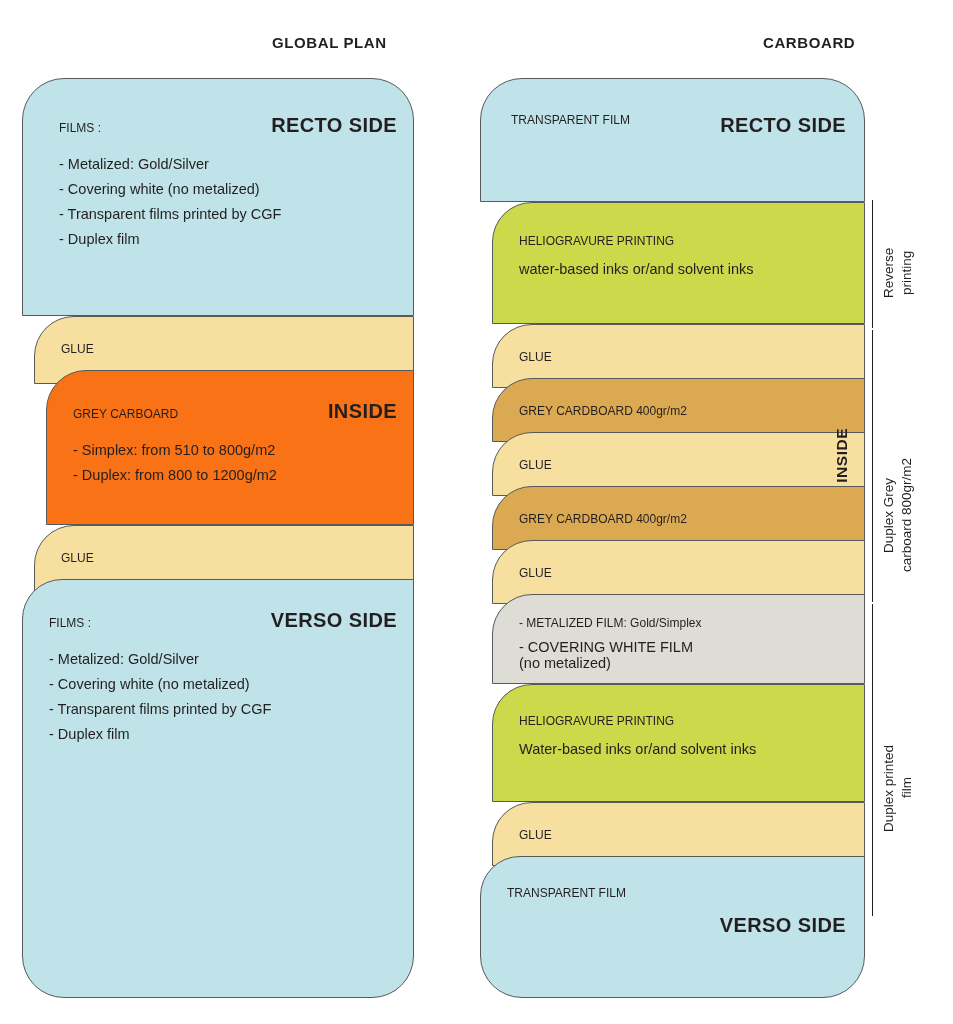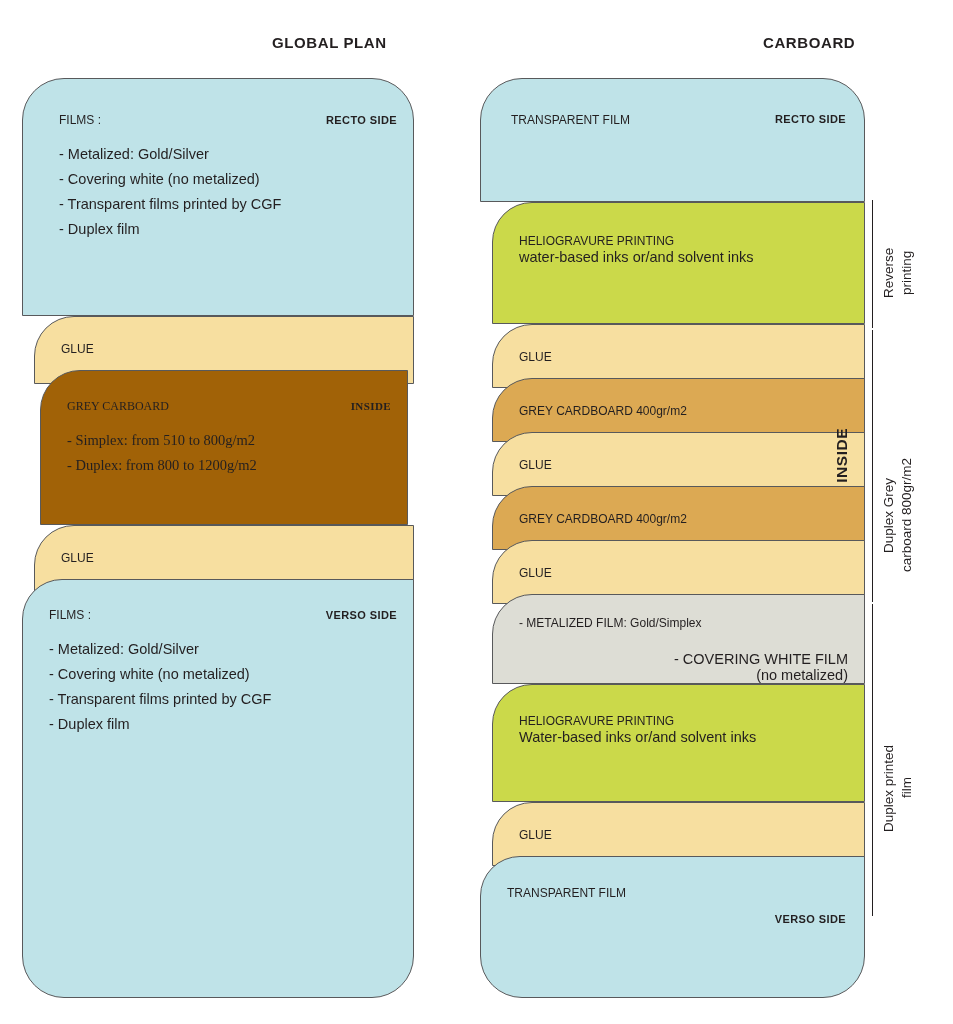--- a/index.html
+++ b/index.html
@@ -65,30 +65,31 @@
   .row {
     display: flex;
     justify-content: space-between;
     align-items: baseline;
   }
   .lbl {
     font-size: 12px;
     line-height: 1.25;
     white-space: nowrap;
   }
-  .lbl.bold { font-weight: bold; font-size: 11px; letter-spacing: .4px; }
+  .lbl.bold { font-weight: bold; font-size: 20px; letter-spacing: .4px; }
   .bullets {
     margin-top: 14px;
     font-size: 14.5px;
     line-height: 1.72;
   }
   .bullets div { white-space: nowrap; }
 
   .sub {
     font-size: 14.5px;
+    margin-top: 12px;
     white-space: nowrap;
   }
 
   
   .vlabel {
     position: absolute;
     writing-mode: vertical-rl;
     transform: rotate(180deg);
     font-size: 13.5px;
     line-height: 1.3;
@@ -133,21 +134,21 @@
         </div>
       </div>
     </div>
 
     <div class="layer notch" style="top:238px; height:68px; width:380px; left:12px; background:#f7dfa0;">
       <div class="pad" style="padding-top:22px;">
         <span class="lbl">GLUE</span>
       </div>
     </div>
 
-    <div class="layer notch" style="top:292px; height:155px; width:368px; left:18px; background:#a16207;font-family:Liberation Serif, serif;">
+    <div class="layer notch" style="top:292px; height:155px; width:368px; left:24px; background:#f97316;">
       <div class="pad" style="padding-top:28px;">
         <div class="row">
           <span class="lbl">GREY CARBOARD</span>
           <span class="lbl bold">INSIDE</span>
         </div>
         <div class="bullets">
           <div>- Simplex: from 510 to 800g/m2</div>
           <div>- Duplex: from 800 to 1200g/m2</div>
         </div>
       </div>
@@ -219,21 +220,21 @@
 
     <div class="layer notch" style="top:462px; height:64px; width:373px; left:12px; background:#f7dfa0;">
       <div class="pad" style="padding-top:22px;">
         <span class="lbl">GLUE</span>
       </div>
     </div>
 
     <div class="layer notch" style="top:516px; height:90px; width:373px; left:12px; background:#ddddd5;">
       <div class="pad" style="padding-top:18px;">
         <span class="lbl">- METALIZED FILM:  Gold/Simplex</span>
-        <div class="sub" style="margin-top:20px; white-space:pre-line;text-align:right;">- COVERING WHITE FILM
+        <div class="sub" style="margin-top:8px; white-space:pre-line;">- COVERING WHITE FILM
   (no metalized)</div>
       </div>
     </div>
 
     <div class="layer notch" style="top:606px; height:118px; width:373px; left:12px; background:#cbd94a;">
       <div class="pad" style="padding-top:26px;">
         <span class="lbl">HELIOGRAVURE PRINTING</span>
         <div class="sub">Water-based inks or/and solvent inks</div>
       </div>
     </div>

